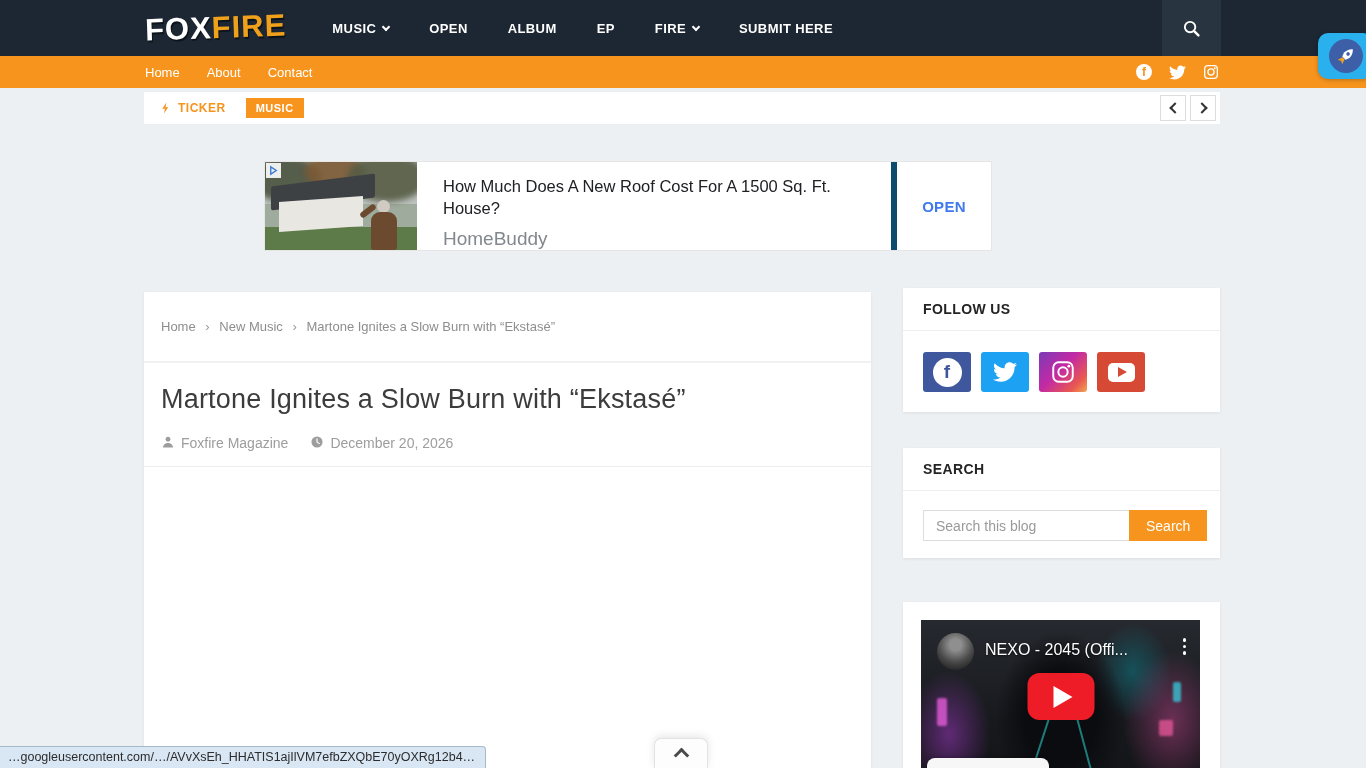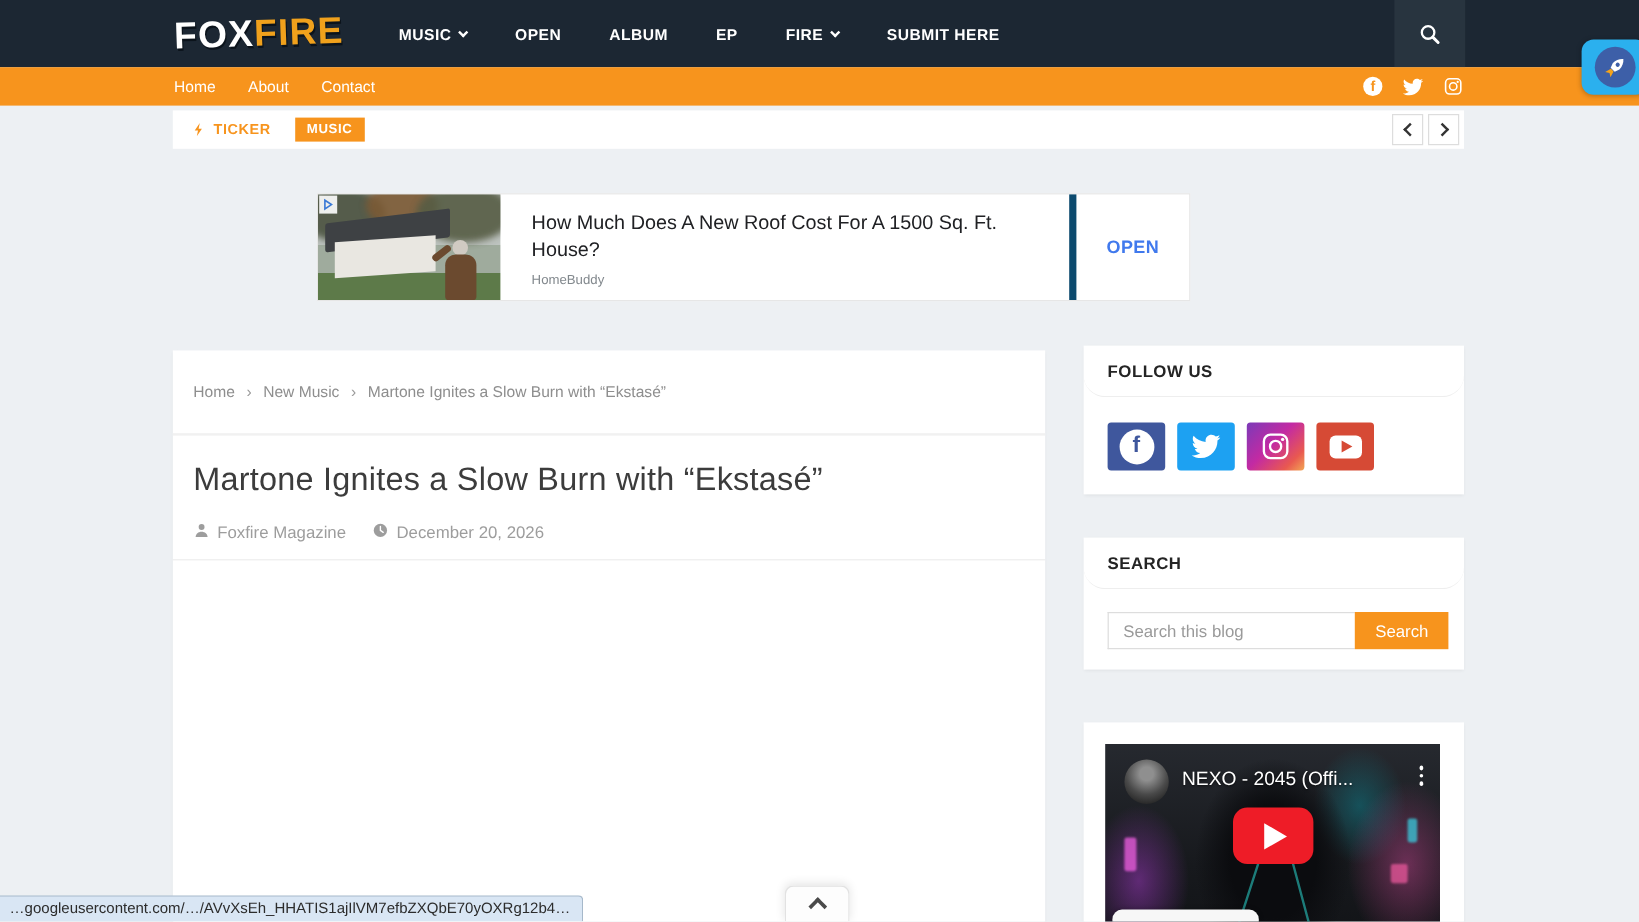--- a/index.html
+++ b/index.html
@@ -49,39 +49,39 @@
   .t2 { right:-10px; top:-8px; width:80px; height:48px; background:#565c44; }
   .t3 { left:40px; top:-10px; width:60px; height:38px; background:#7c5a35; }
   .roof { position:absolute; left:6px; top:18px; width:104px; height:24px; background:#3e4144; transform:skewY(-7deg); border-radius:2px; }
   .housewall { position:absolute; left:14px; top:37px; width:84px; height:30px; background:#e9e7e1; transform:skewY(-4deg); }
   .man-arm { position:absolute; right:40px; bottom:36px; width:18px; height:6px; background:#6b4a2f; border-radius:3px; transform:rotate(-38deg); }
   .man-body { position:absolute; right:20px; bottom:0px; width:26px; height:38px; background:#6b4a2f; border-radius:9px 9px 3px 3px; }
   .man-head { position:absolute; right:27px; bottom:37px; width:13px; height:13px; border-radius:50%; background:#d0cac2; }
   .adchoices { position:absolute; top:1px; left:1px; width:15px; height:15px; background:rgba(255,255,255,.9); display:flex; align-items:center; justify-content:center; cursor:pointer; }
   .ad-text { flex:1; padding:13px 18px 0 26px; }
   .ad-headline { color:#202124; font-size:16.5px; line-height:22px; max-width:400px; cursor:pointer; }
-  .ad-advertiser { color:#82888d; font-size:11px; margin-top:9px; }
+  .ad-advertiser { color:#82888d; font-size:19px; margin-top:9px; }
   .ad-cta { width:100px; border-left:6px solid #0c4a6e; display:flex; align-items:center; justify-content:center; color:#4079ed; font-size:15px; font-weight:bold; letter-spacing:.3px; cursor:pointer; }
 
   
   .main-col { position:absolute; top:292px; left:144px; width:727px; bottom:-10px; background:#fff; box-shadow:0 1px 3px rgba(0,0,0,.07); z-index:3; }
   .breadcrumb { padding:27px 17px; font-size:13px; color:#8e8e8e; border-bottom:2px solid #f1f1f1; }
   .breadcrumb .crumb { cursor:pointer; }
   .breadcrumb .cur { cursor:default; }
   .breadcrumb .sep { margin:0 6px; color:#9a9a9a; }
   .article-head { padding:21px 17px 15px 17px; }
   .article-title { font-size:27px; font-weight:500; color:#3c3c3c; letter-spacing:.2px; }
   .byline { display:flex; align-items:center; gap:22px; margin-top:20px; color:#9d9d9d; font-size:14px; }
   .byline .bit { display:flex; gap:6px; }
   .article-body { border-top:1px solid #ededed; height:400px; }
 
   
   .sidebar { position:absolute; top:288px; left:903px; width:317px; z-index:3; }
   .widget { background:#fff; box-shadow:0 1px 3px rgba(0,0,0,.07); }
-  .w-head { padding:13px 20px; font-size:14px; font-weight:bold; color:#242424; letter-spacing:.4px; border-bottom:1px solid #eee;border-radius:18px; }
+  .w-head { padding:13px 20px; font-size:14px; font-weight:bold; color:#242424; letter-spacing:.4px; border-bottom:1px solid #eee; }
   .w-follow { height:124px; }
   .follow-body { padding:21px 20px; display:flex; gap:10px; }
   .sbtn { width:48px; height:40px; border-radius:3px; display:flex; align-items:center; justify-content:center; cursor:pointer; }
   .sbtn.fb { background:#3f579d; }
   .sbtn.tw { background:#1da1f2; }
   .sbtn.ig { background:linear-gradient(135deg,#7b3ab8 0%,#c32aa3 45%,#e95950 80%,#f2a654 100%); }
   .sbtn.yt { background:#d64a35; }
   .fbcirc2 { width:29px; height:29px; border-radius:50%; background:#fff; color:#3f579d; font-weight:bold; font-size:19px; display:flex; align-items:center; justify-content:center; }
   .ytbox { width:27px; height:19px; background:#fff; border-radius:5px; display:flex; align-items:center; justify-content:center; }
   .ytbox .tri { width:0; height:0; border-left:9px solid #d64a35; border-top:5.5px solid transparent; border-bottom:5.5px solid transparent; margin-left:2px; }

